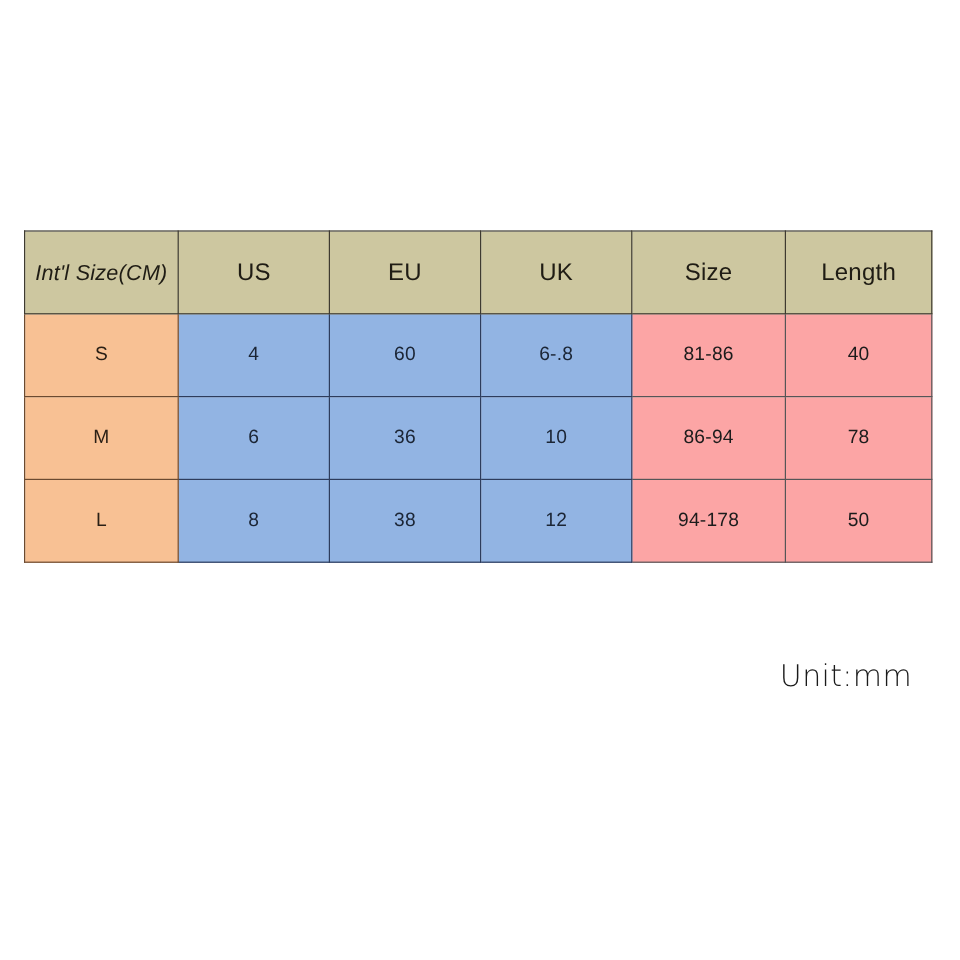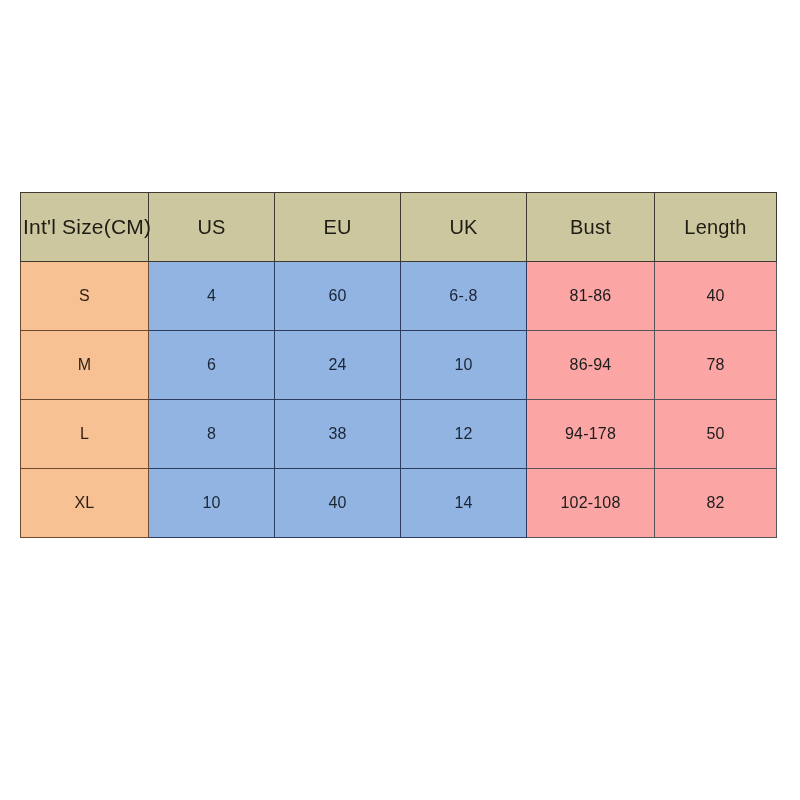--- a/index.html
+++ b/index.html
@@ -58,21 +58,22 @@
   }
 
   
   table.size-table thead th {
     background: #cdc7a0;
     border-color: #3e3a30;
     font-size: 20px;
     color: #1f1c14;
   }
   table.size-table thead th.h-size {
-    font-size: 21px;
+    font-size: 18px;
+    font-style: italic;
   }
 
   
   table.size-table td.cell-size {
     background: #f8c194;
     border-color: #6b4a30;
     color: #2a1f15;
     font-size: 16px;
   }
 
@@ -120,55 +121,48 @@
         <col class="c-uk">
         <col class="c-bust">
         <col class="c-length">
       </colgroup>
       <thead>
         <tr>
           <th class="h-size">Int'l Size(CM)</th>
           <th>US</th>
           <th>EU</th>
           <th>UK</th>
-          <th>Bust</th>
+          <th>Size</th>
           <th>Length</th>
         </tr>
       </thead>
       <tbody>
         <tr>
           <td class="cell-size">S</td>
           <td class="cell-blue">4</td>
           <td class="cell-blue">60</td>
           <td class="cell-blue">6-.8</td>
           <td class="cell-plain">81-86</td>
           <td class="cell-plain">40</td>
         </tr>
         <tr>
           <td class="cell-size">M</td>
           <td class="cell-blue">6</td>
-          <td class="cell-blue">24</td>
+          <td class="cell-blue">36</td>
           <td class="cell-blue">10</td>
           <td class="cell-plain">86-94</td>
           <td class="cell-plain">78</td>
         </tr>
         <tr>
           <td class="cell-size">L</td>
           <td class="cell-blue">8</td>
           <td class="cell-blue">38</td>
           <td class="cell-blue">12</td>
           <td class="cell-plain">94-178</td>
           <td class="cell-plain">50</td>
         </tr>
-        <tr>
-          <td class="cell-size">XL</td>
-          <td class="cell-blue">10</td>
-          <td class="cell-blue">40</td>
-          <td class="cell-blue">14</td>
-          <td class="cell-plain">102-108</td>
-          <td class="cell-plain">82</td>
-        </tr>
       </tbody>
     </table>
   </div>
 
+  <div id="unit-note">Unit:mm</div>
 
 </div>
 
 </body></html>

